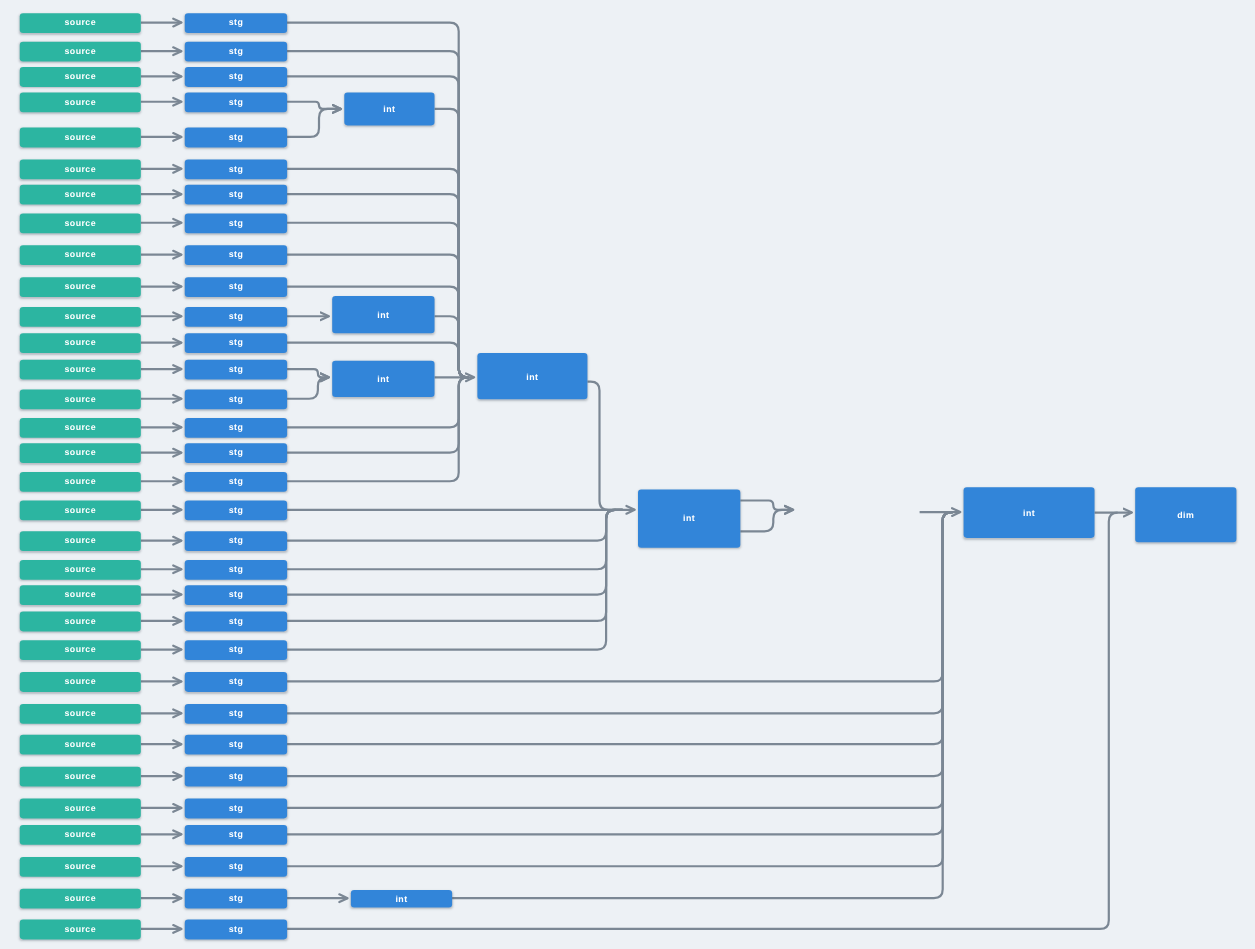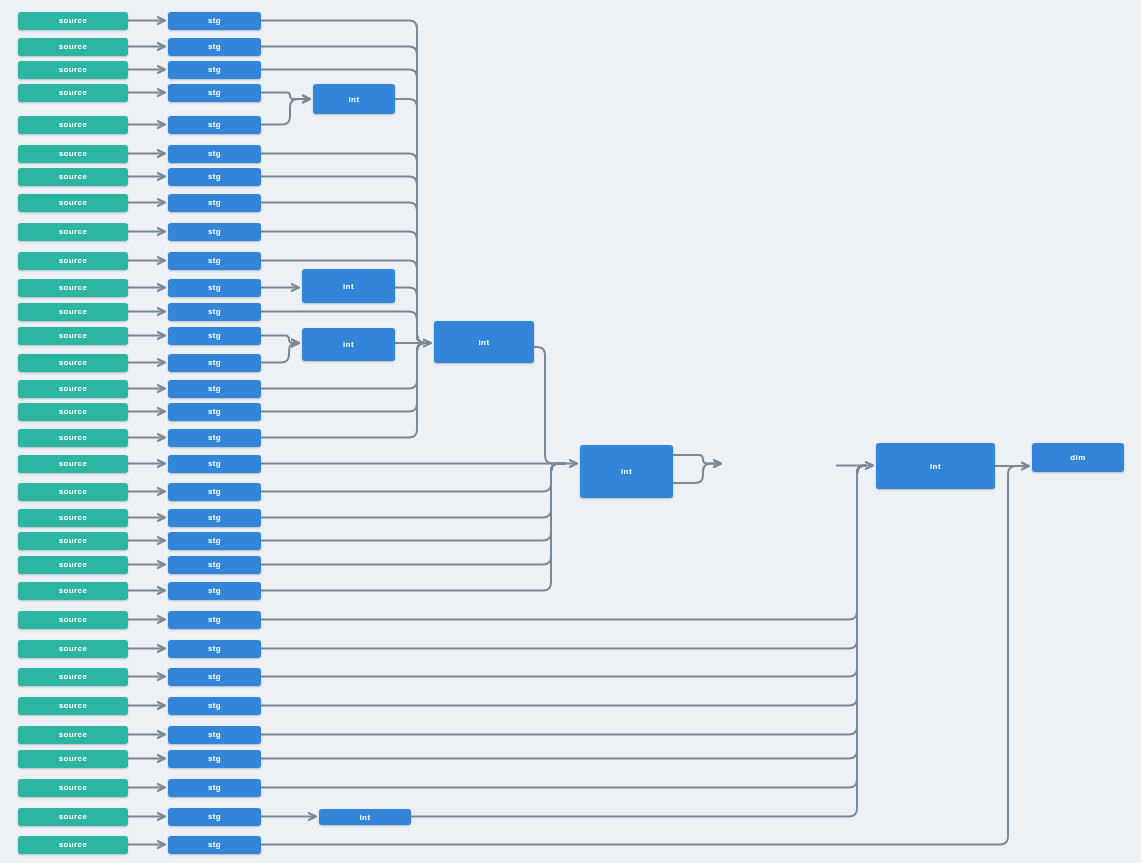--- a/index.html
+++ b/index.html
@@ -160,15 +160,15 @@
     <div class="node source" style="left: 18px; top: 807.5px; width: 110px; height: 18px;">source</div>
     <div class="node model" style="left: 168px; top: 807.5px; width: 93px; height: 18px;">stg</div>
     <div class="node source" style="left: 18px; top: 835.5px; width: 110px; height: 18px;">source</div>
     <div class="node model" style="left: 168px; top: 835.5px; width: 93px; height: 18px;">stg</div>
     <div class="node model" style="left: 313px; top: 84px; width: 82px; height: 30px;">int</div>
     <div class="node model" style="left: 302px; top: 269px; width: 93px; height: 34px;">int</div>
     <div class="node model" style="left: 302px; top: 328px; width: 93px; height: 33px;">int</div>
     <div class="node model" style="left: 434px; top: 321px; width: 100px; height: 42px;">int</div>
     <div class="node model" style="left: 580px; top: 445px; width: 93px; height: 53px;">int</div>
     <div class="node model" style="left: 876px; top: 443px; width: 119px; height: 46px;">int</div>
-    <div class="node model" style="left: 1032px; top: 443px; width: 92px; height: 29px;">dim</div>
+    <div class="node model" style="left: 1032px; top: 443px; width: 92px; height: 50px;">dim</div>
     <div class="node model" style="left: 319px; top: 809px; width: 92px; height: 16px;">int</div>
   </div>
 
 </body></html>

